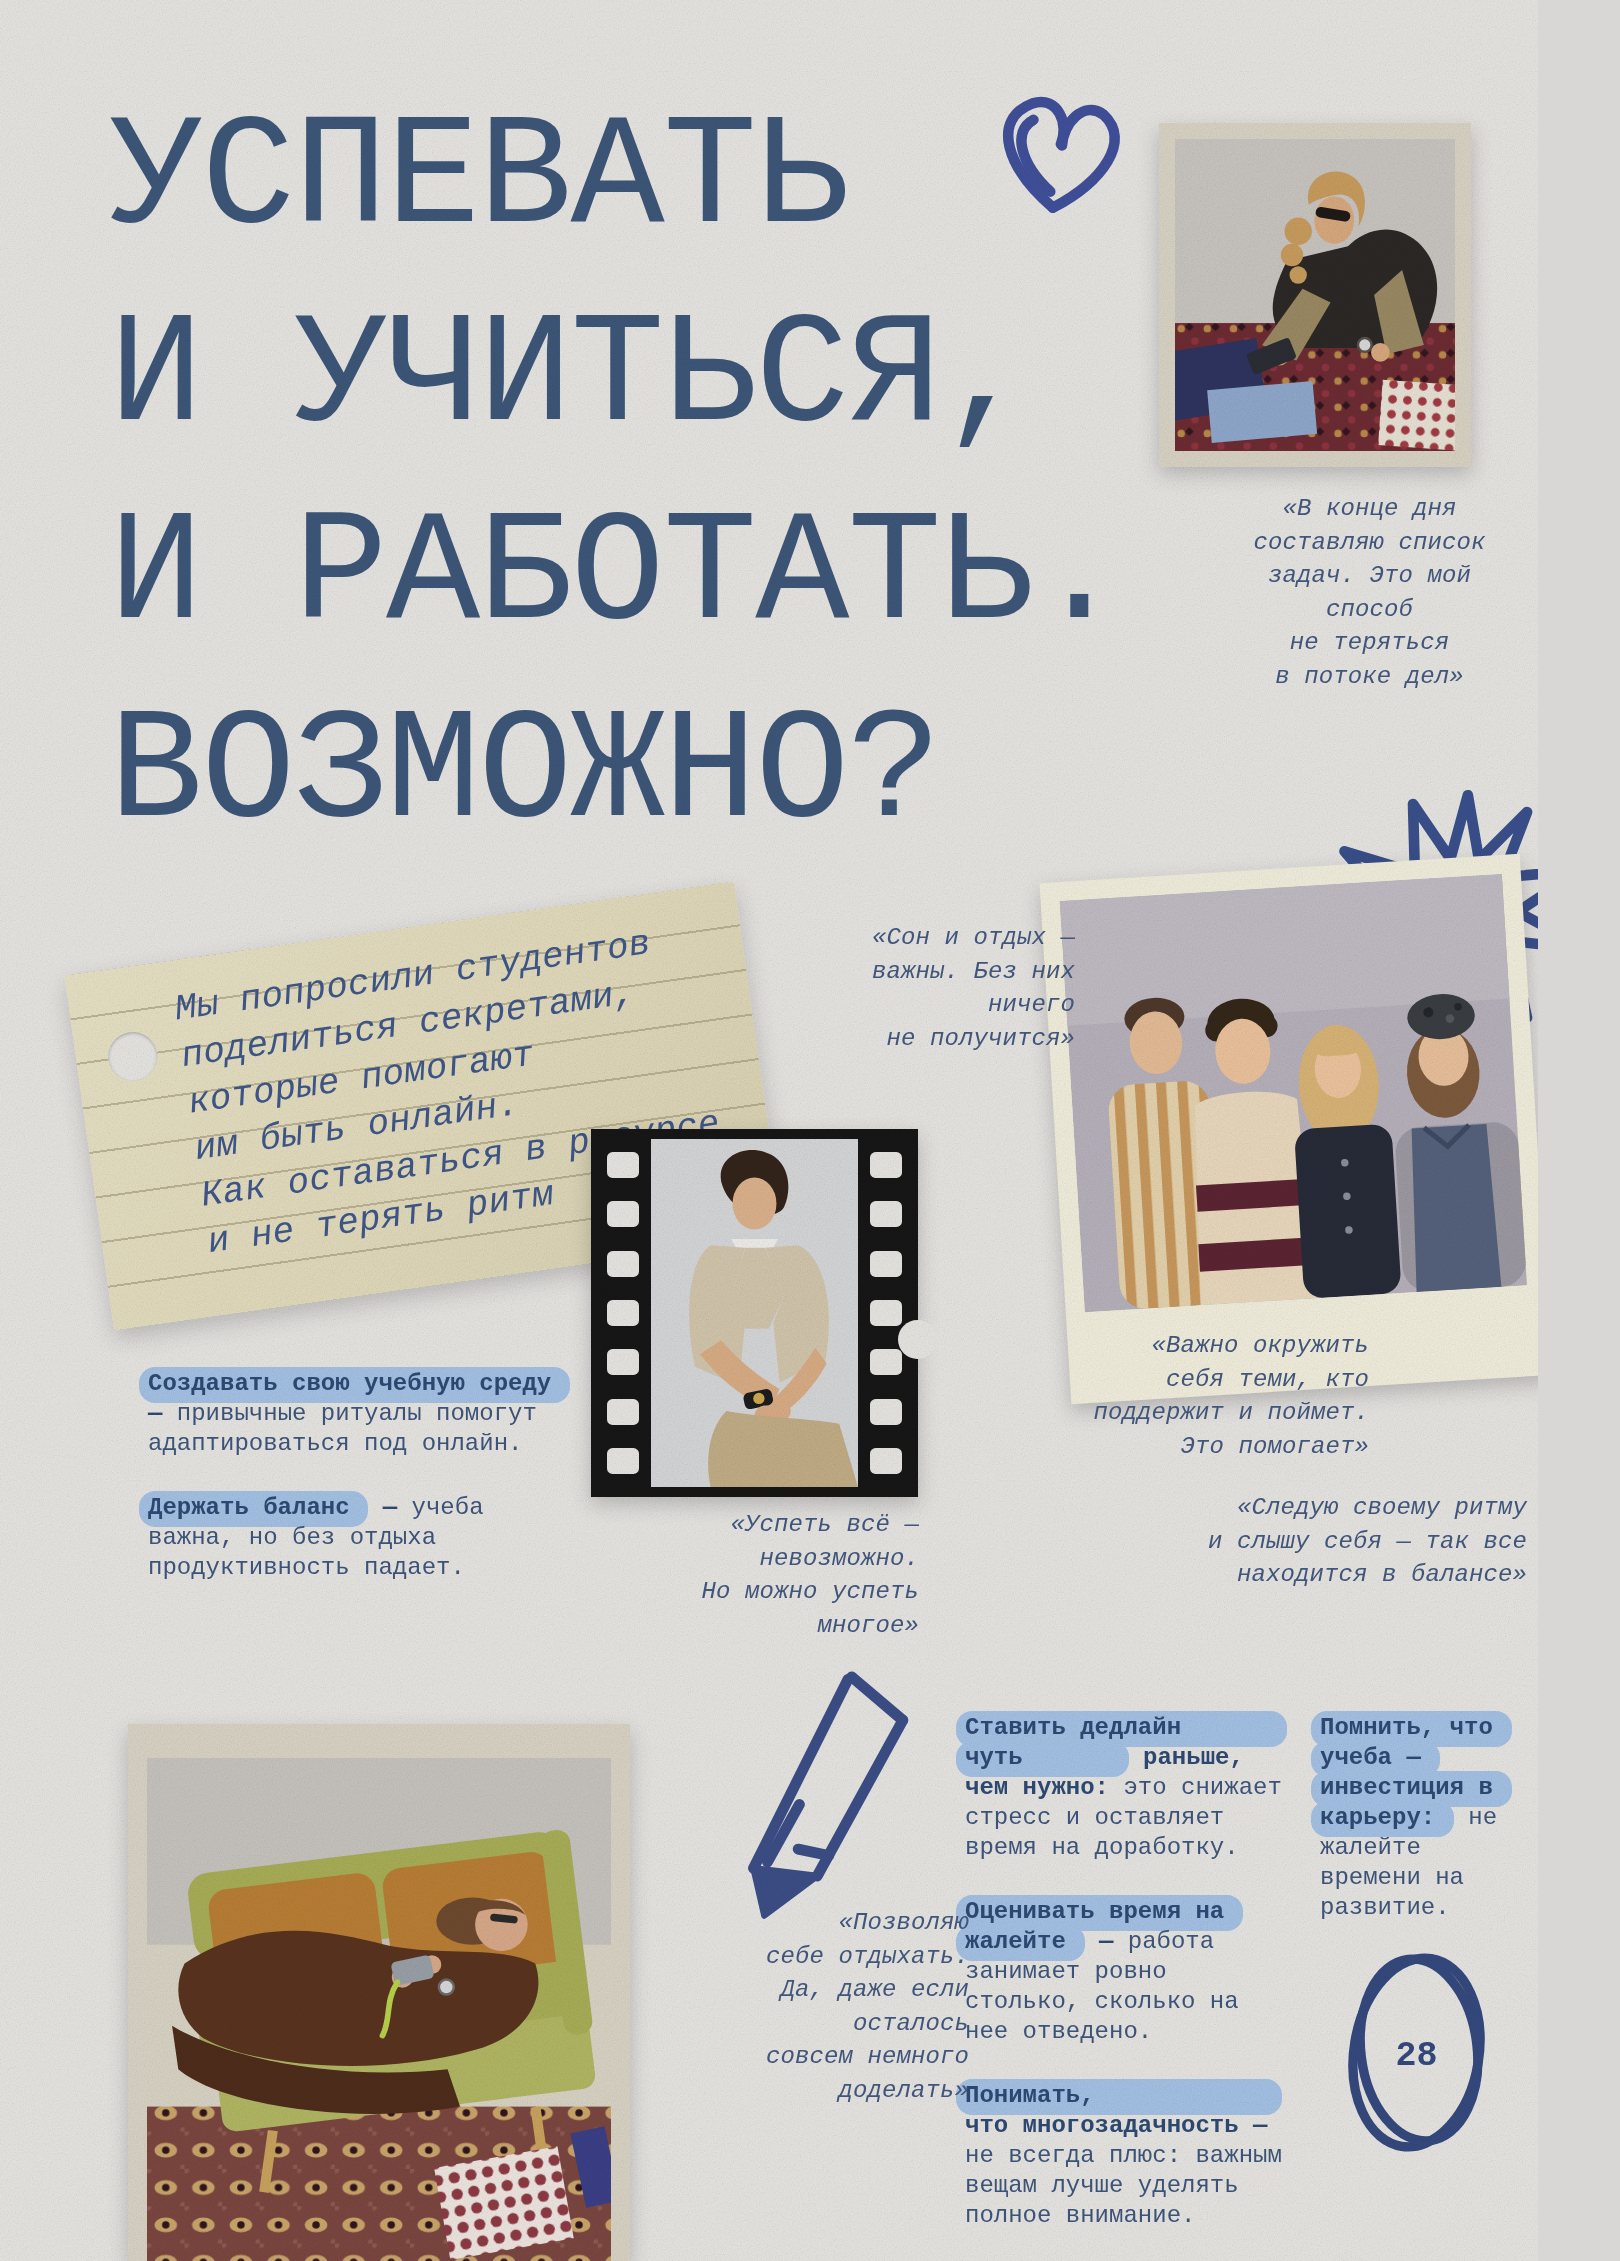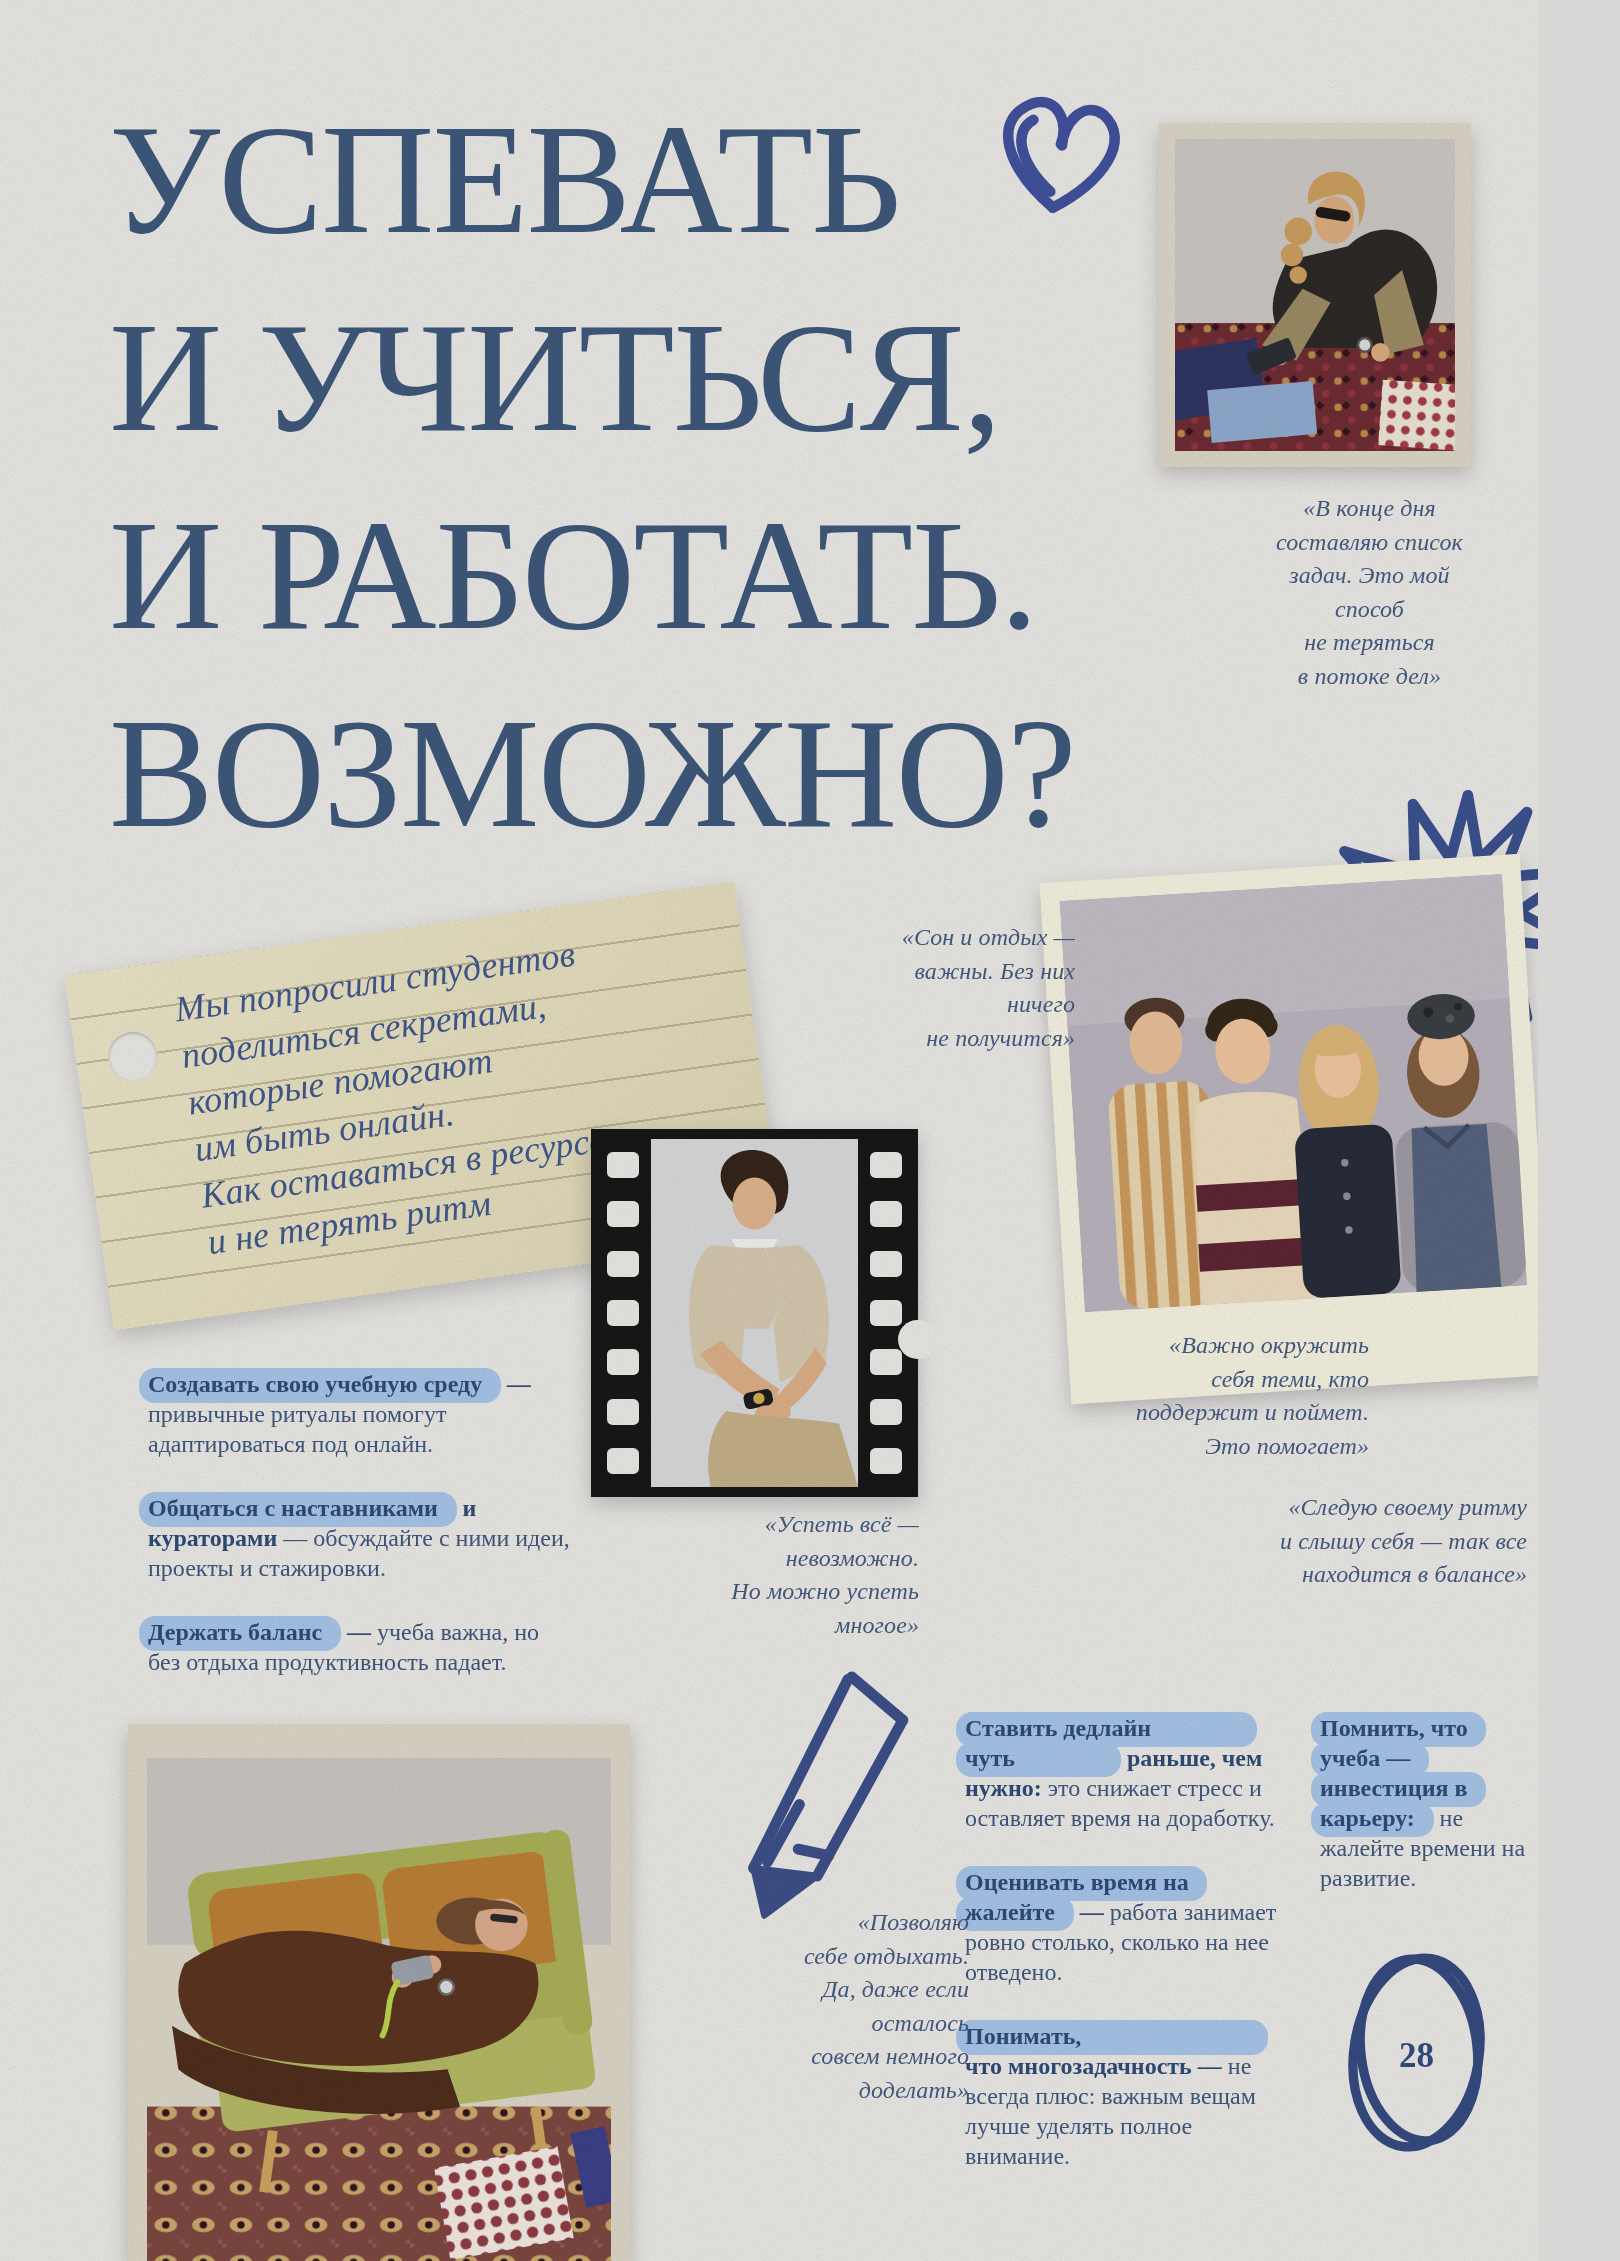--- a/index.html
+++ b/index.html
@@ -1,17 +1,17 @@
 <!DOCTYPE html>
 <html style="font-size:10px"><head>
 <meta charset="utf-8">
 <style>
   html,body{margin:0;padding:0;background:#d8d7d5;}
   .page{position:relative;width:1538px;height:2261px;background:#e7e6e3;overflow:hidden;
-        font-family:Liberation Serif, serif;color:#3e567c;}
+        font-family:Liberation Mono, monospace;color:#3e567c;}
   .grain{position:absolute;inset:0;z-index:40;pointer-events:none;mix-blend-mode:multiply;opacity:.30;}
 
   
   .title{position:absolute;left:109px;top:80px;z-index:5;color:#3d5779;
          font-size:157px;line-height:198px;font-weight:400;letter-spacing:-1.9px;white-space:nowrap;}
   .doodle{position:absolute;z-index:6;}
   .heart-doodle{left:965px;top:74px;width:187px;height:162px;transform:rotate(6deg);}
   .star-doodle{left:1309px;top:784px;width:299px;height:268px;}
   .pencil-doodle{left:703px;top:1659px;width:212px;height:268px;}
 
@@ -246,24 +246,20 @@
   <div class="quote q-rhythm">«Следую своему ритму
 и слышу себя — так все
 находится в балансе»</div>
 
   <div class="tips tips-left">
     <p class="tip">
       <span class="hl">Создавать свою учебную среду</span>
       <span class="bold-rest">—</span><span> привычные ритуалы помогут адаптироваться под онлайн.</span>
     </p>
     <p class="tip">
-      <span class="hl">Общаться с наставниками</span>
-      <span class="bold-rest">и кураторами</span><span> — обсуждайте с ними идеи, проекты и стажировки.</span>
-    </p>
-    <p class="tip">
       <span class="hl">Держать баланс</span>
       <span class="bold-rest">—</span><span> учеба важна, но без отдыха продуктивность падает.</span>
     </p>
   </div>
 
   <svg class="doodle pencil-doodle" viewBox="0 0 330 420">
     <g fill="none" stroke="#3b4e86" stroke-width="17" stroke-linecap="round" stroke-linejoin="round">
       <path d="M232,28 L312,96"></path>
       <path d="M312,96 L178,340"></path>
       <path d="M226,32 L78,328"></path>

